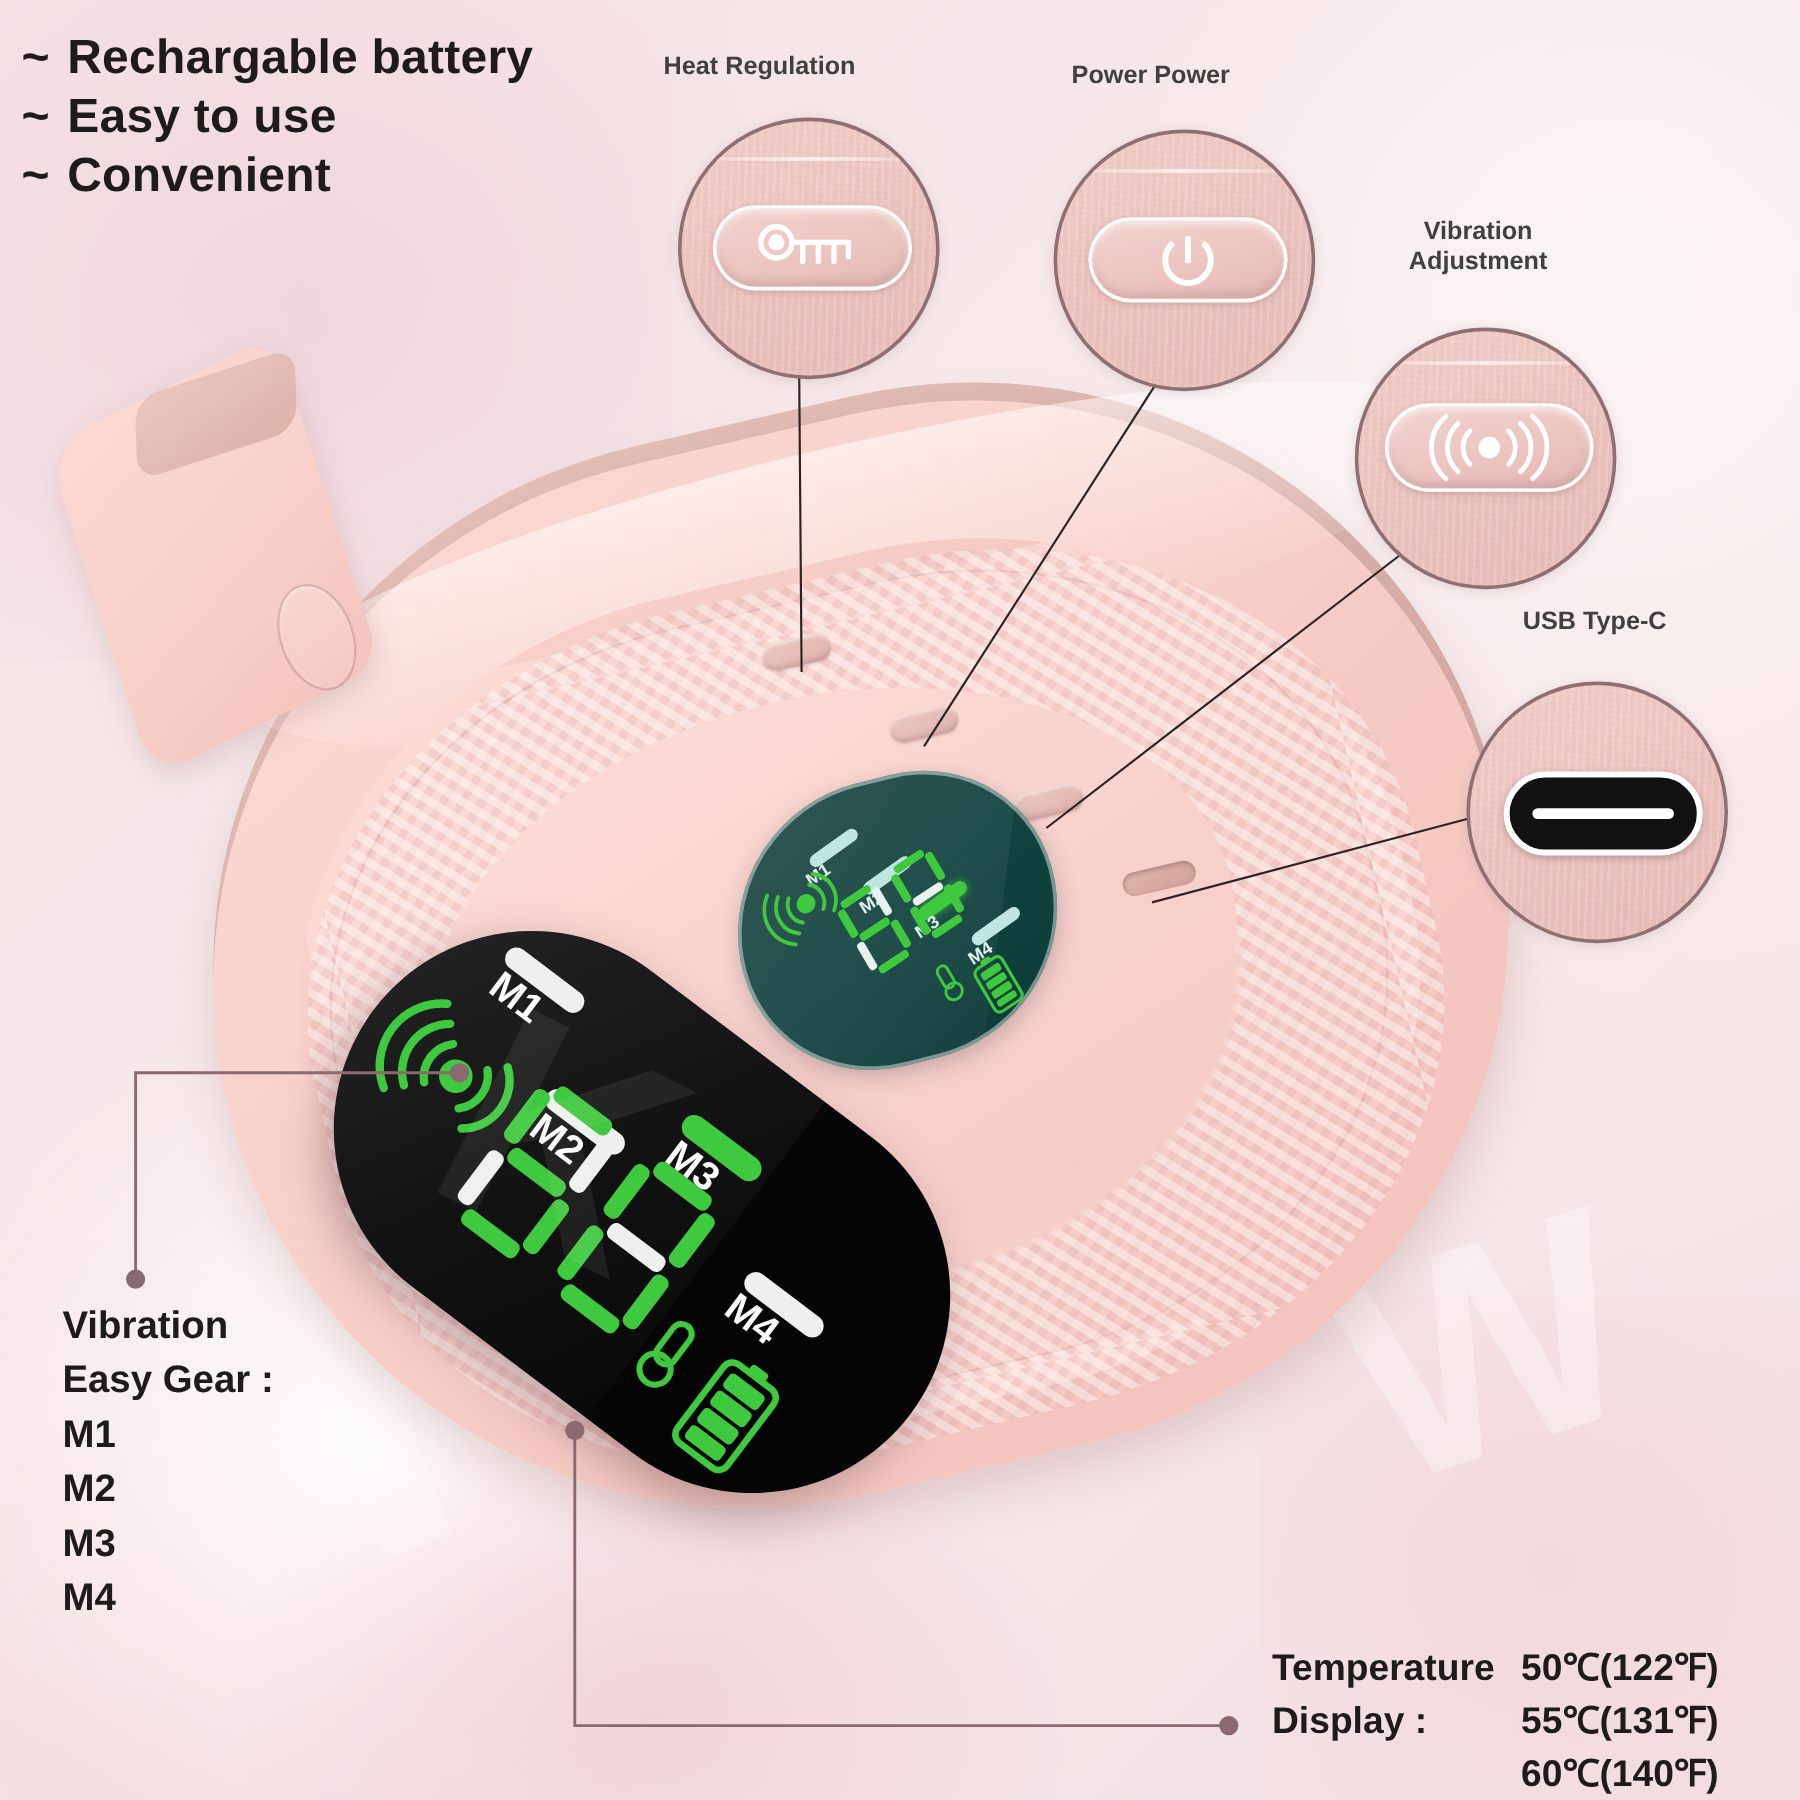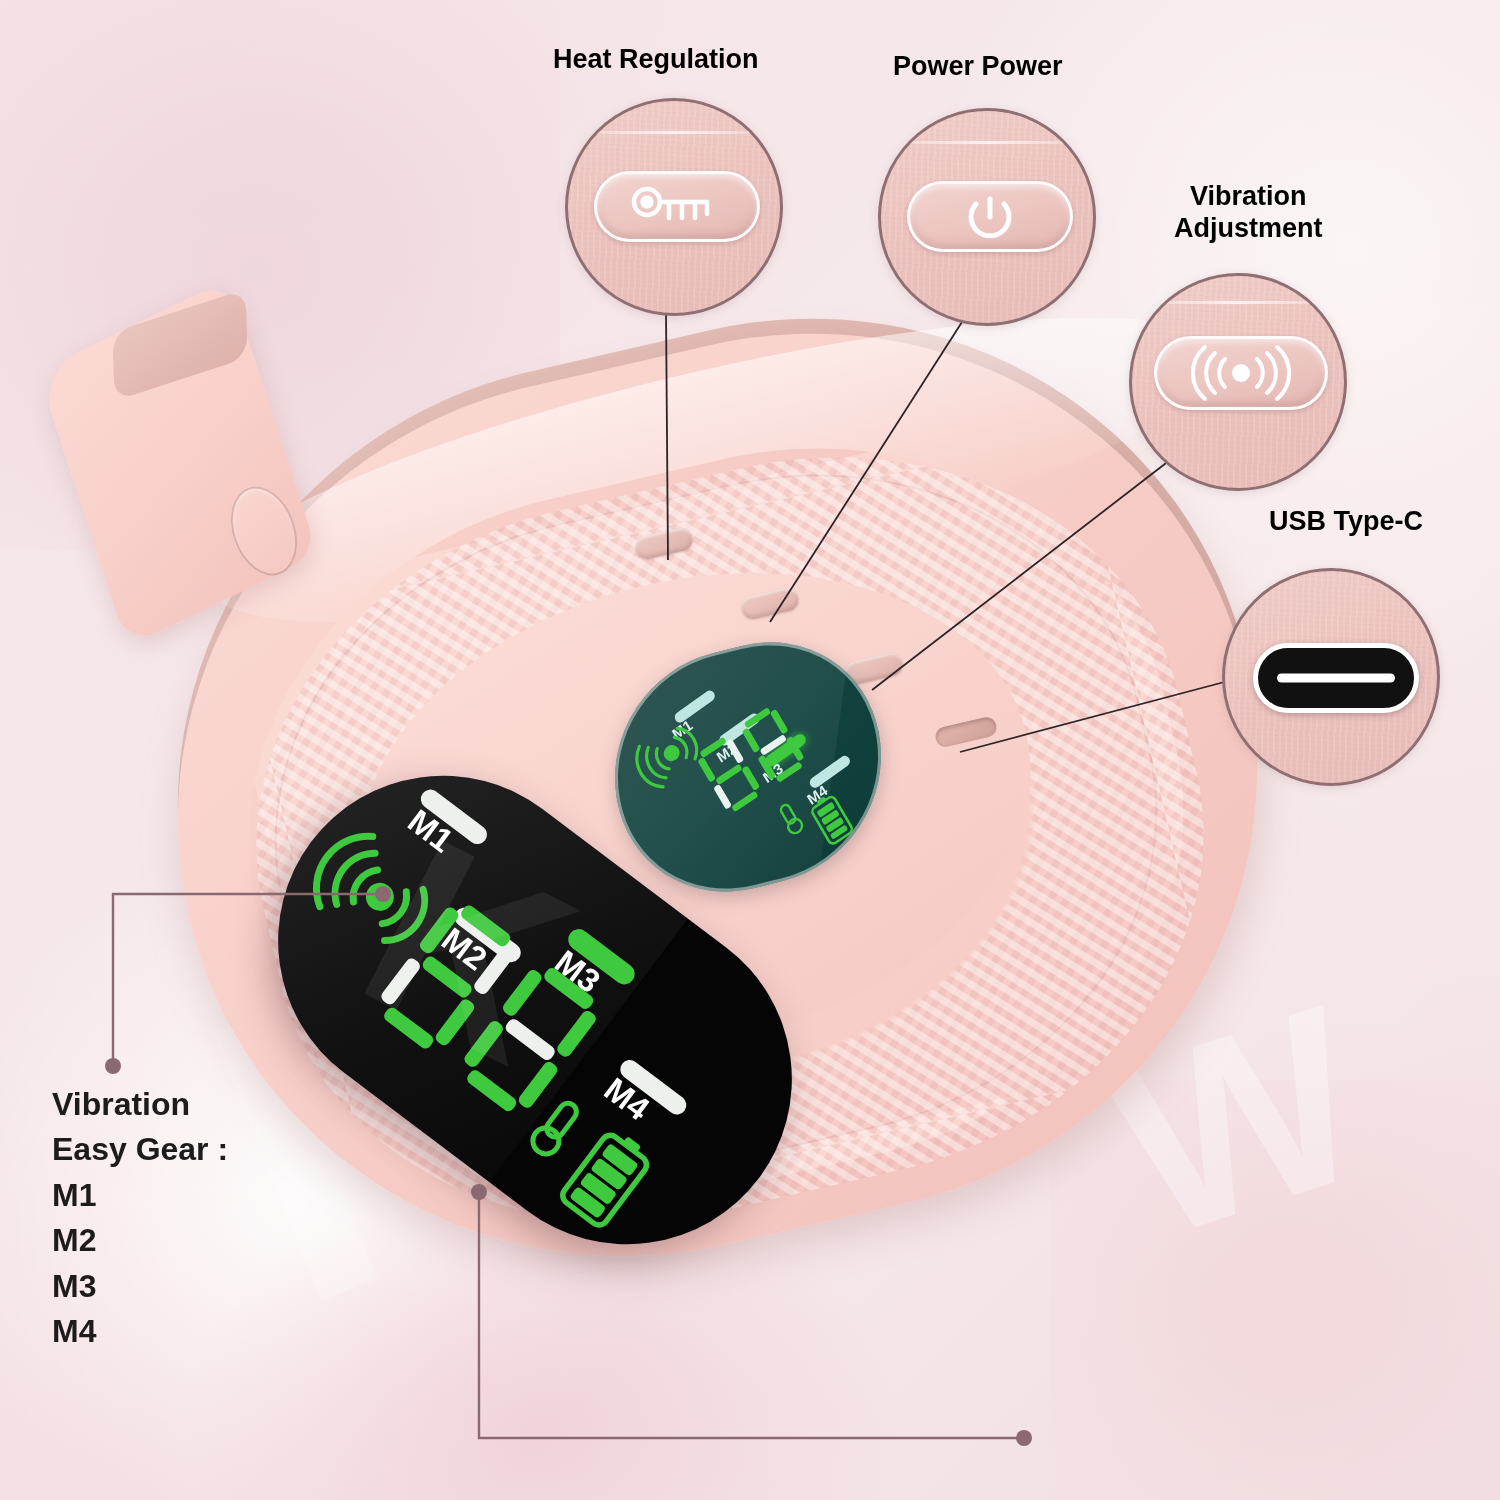--- a/index.html
+++ b/index.html
@@ -37,21 +37,21 @@
   .wm-b{left:230px;top:880px;font-size:420px;transform:rotate(-22deg);color:rgba(255,255,255,.22);}
   .wm-c{left:1120px;top:980px;font-size:250px;transform:rotate(-18deg);color:rgba(255,255,255,.35);}
 
   
   .features{position:absolute;left:18px;top:24px;width:540px;}
   .feat{font-size:40px;font-weight:bold;color:#1d1b1c;line-height:1.22;
         white-space:nowrap;letter-spacing:.2px;}
   .feat .tilde{display:inline-block;width:38px;}
 
   
-  .clabel{position:absolute;font-size:27px;font-weight:bold;color:#000000;
+  .clabel{position:absolute;font-size:21px;font-weight:bold;color:#404040;
           line-height:1.2;white-space:nowrap;}
 
   
   .circle{position:absolute;border-radius:50%;overflow:hidden;
           border:3px solid #8f6f72;
           background:
             linear-gradient(160deg,#f0cdc8 0%,#ecc3bf 45%,#e8bcb8 100%);
           box-shadow:0 2px 10px rgba(140,100,105,.18);}
   .circle .tex{position:absolute;inset:0;opacity:.35;
      background:
@@ -175,20 +175,31 @@
   <div class="bg-base"></div>
   <div class="bg-soft4"></div>
   <div class="bg-soft2"></div>
   <div class="bg-soft1"></div>
   <div class="bg-soft3"></div>
   <div class="bg-soft5"></div>
   <div class="wm wm-a">K</div>
   <div class="wm wm-b">K</div>
   <div class="wm wm-c">W</div>
 
+  <div class="features">
+    <div class="feat">
+      <span class="tilde">~</span><span>Rechargable battery</span>
+    </div>
+    <div class="feat">
+      <span class="tilde">~</span><span>Easy to use</span>
+    </div>
+    <div class="feat">
+      <span class="tilde">~</span><span>Convenient</span>
+    </div>
+  </div>
 
   <div id="device">
     <div class="dev-edge"></div>
     <div class="dev-body"></div>
     <div class="dev-hl"></div>
     <div class="dev-inner"></div>
     <div class="texture-ring"></div>
     <div class="dev-center"></div>
     <div class="flap"></div>
     <div class="flap-top"></div>
@@ -427,14 +438,25 @@
 
   <div class="vib-block">
     <div class="t">Vibration</div>
     <div class="t">Easy Gear :</div>
     <div class="t">M1</div>
     <div class="t">M2</div>
     <div class="t">M3</div>
     <div class="t">M4</div>
   </div>
 
+  <div class="temp-block">
+    <div class="temp-left">
+      <div class="t">Temperature</div>
+      <div class="t">Display :</div>
+    </div>
+    <div class="temp-right">
+      <div class="t">50℃(122℉)</div>
+      <div class="t">55℃(131℉)</div>
+      <div class="t">60℃(140℉)</div>
+    </div>
+  </div>
 
 </div>
 
 </body></html>

